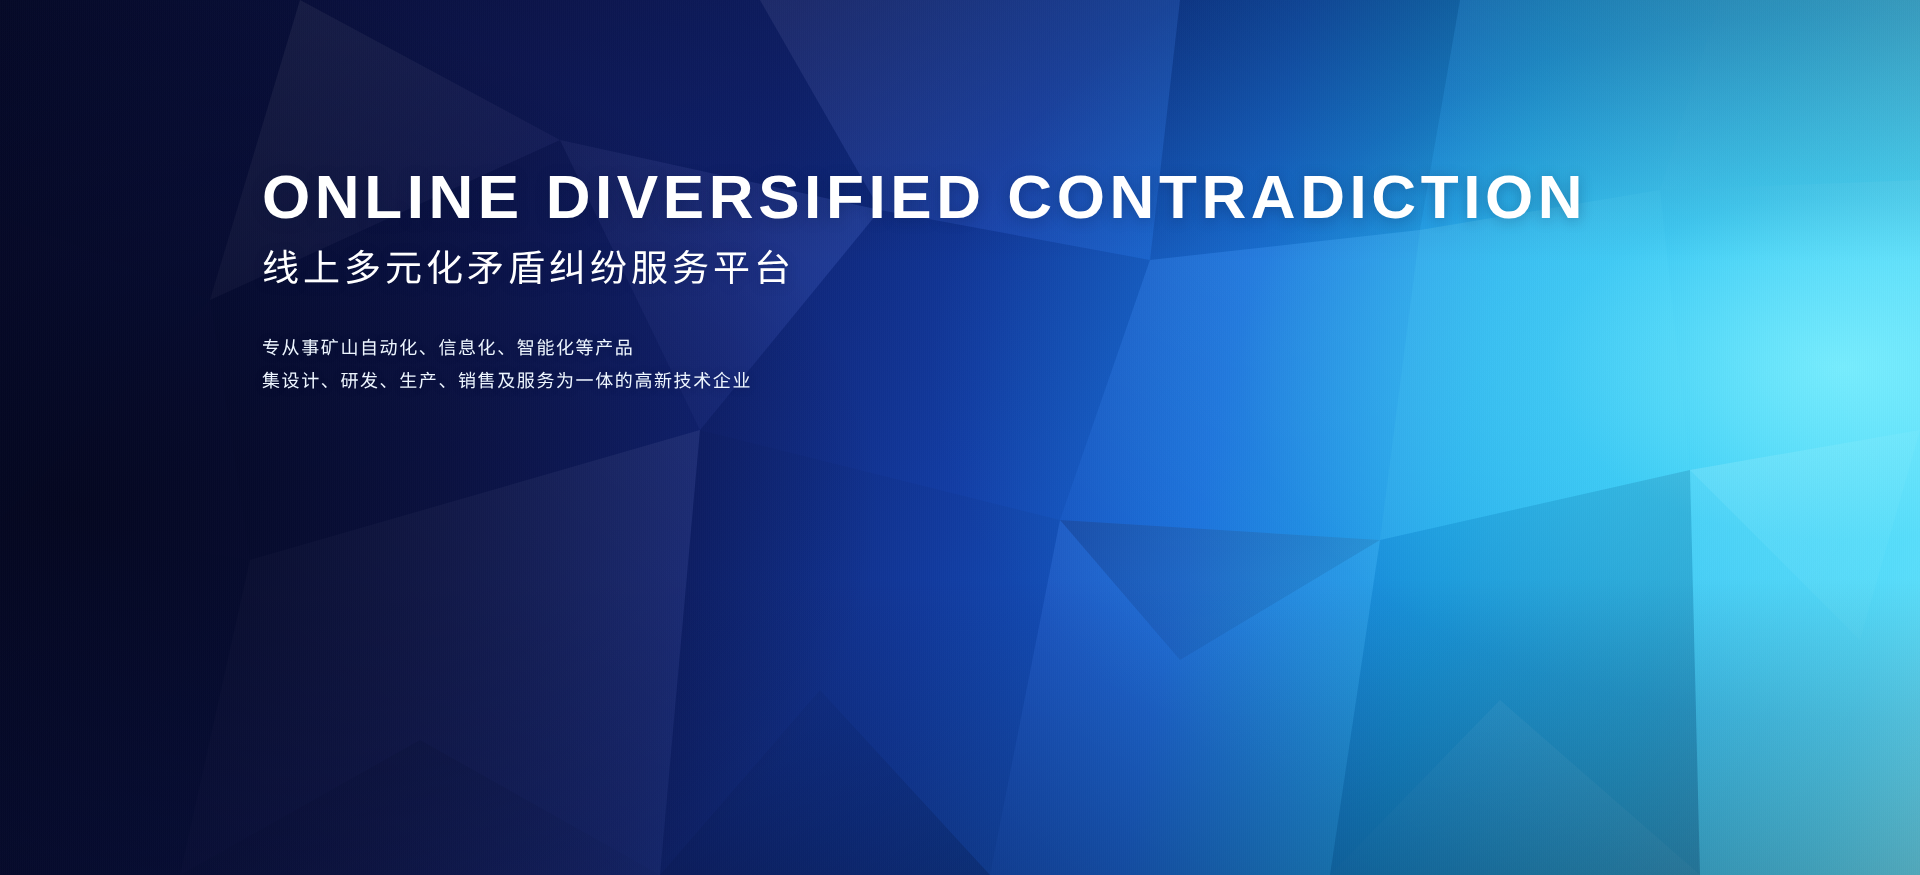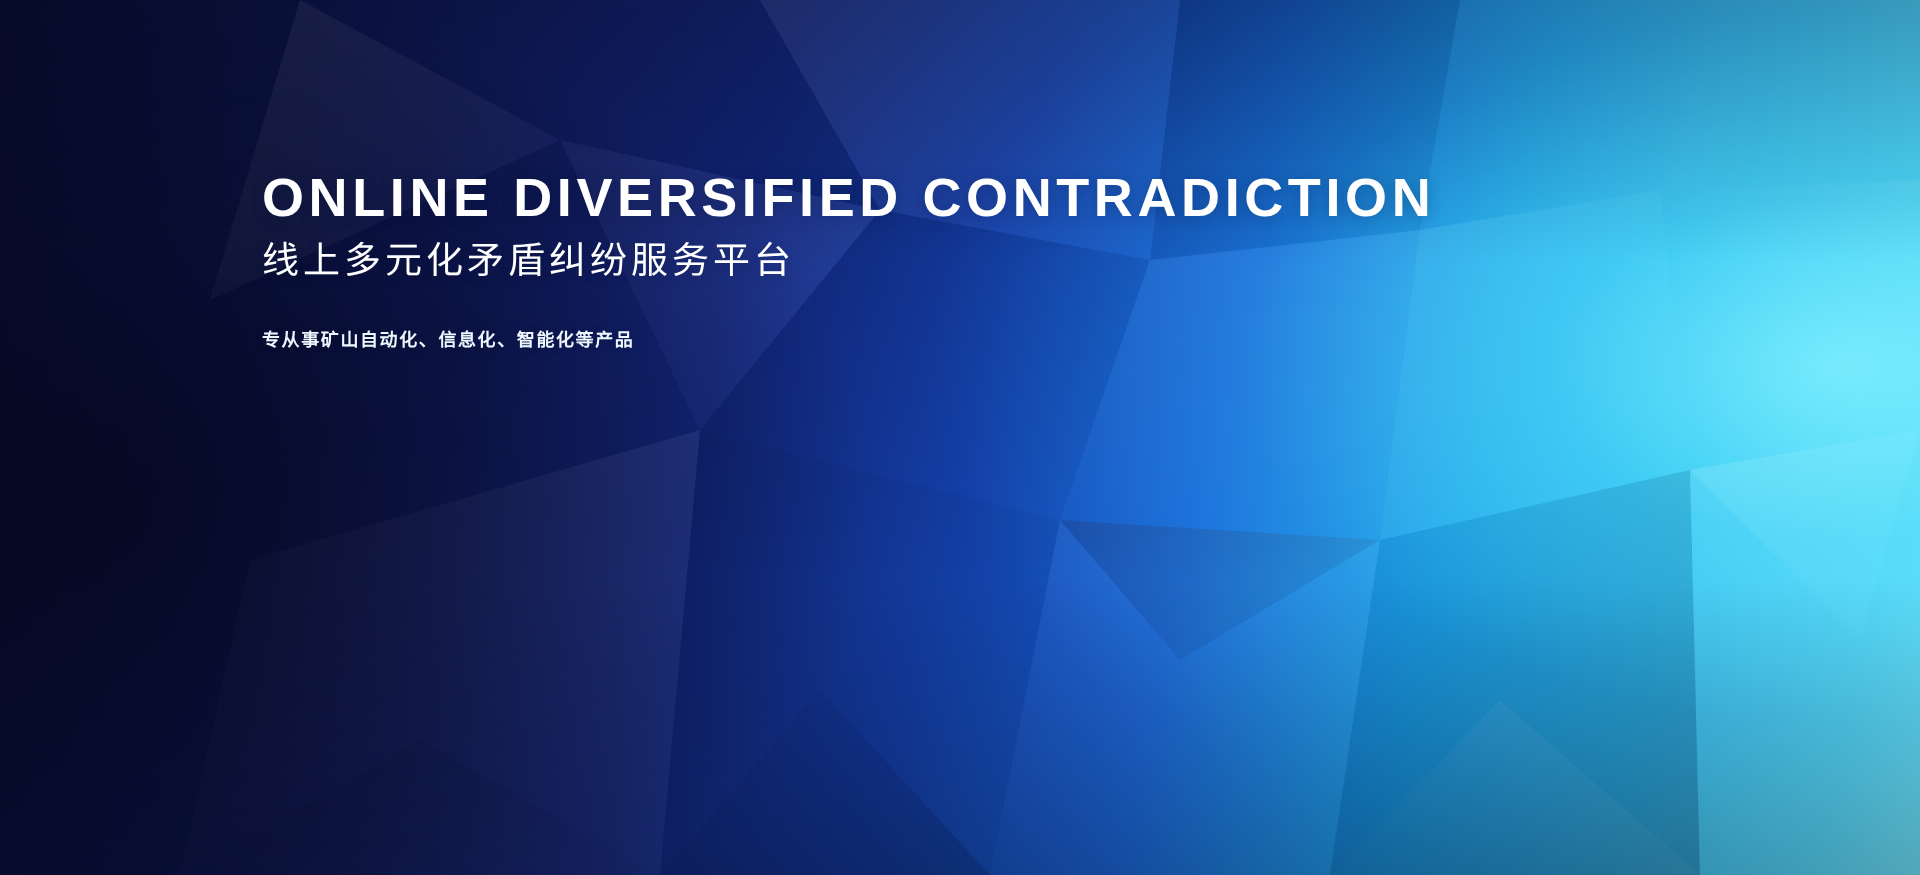--- a/index.html
+++ b/index.html
@@ -66,51 +66,51 @@
   
   .copy {
     position:absolute;
     left:262px;
     top:168px;
     width:1400px;
     z-index:5;
   }
 
   .headline {
-    font-size:54px;
+    font-size:62px;
     line-height:58px;
     font-weight:700;
     letter-spacing:4.6px;
     color:#ffffff;
     white-space:nowrap;
     text-shadow:0 2px 14px rgba(0,20,60,0.28);
   }
   .headline .hl-line { display:block; }
 
   .subtitle {
-    margin-top:12px;
+    margin-top:20px;
     font-size:37px;
     line-height:46px;
     font-weight:400;
     letter-spacing:4px;
     color:#ffffff;
     white-space:nowrap;
     text-shadow:0 2px 12px rgba(0,20,60,0.26);
   }
 
   .desc {
     margin-top:40px;
     font-size:18px;
     line-height:33px;
     font-weight:400;
     letter-spacing:1.6px;
     color:#eef6ff;
     text-shadow:0 1px 8px rgba(0,16,50,0.30);
   }
-  .desc .desc-line { display:block; white-space:nowrap;font-weight:bold; }
+  .desc .desc-line { display:block; white-space:nowrap; }
 </style>
 </head>
 <body>
 
 <div class="hero">
 
   <svg class="facets" viewBox="0 0 1920 875" preserveAspectRatio="none" xmlns="http://www.w3.org/2000/svg">
     <defs>
       <linearGradient id="lightA" x1="0" y1="0" x2="1" y2="1">
         <stop offset="0%" stop-color="#ffffff" stop-opacity="0.085"></stop>
@@ -171,16 +171,17 @@
   <div class="copy">
 
     <h1 class="headline">
       <span class="hl-line">ONLINE DIVERSIFIED CONTRADICTION</span>
     </h1>
 
     <h2 class="subtitle">线上多元化矛盾纠纷服务平台</h2>
 
     <div class="desc">
       <span class="desc-line">专从事矿山自动化、信息化、智能化等产品</span>
+      <span class="desc-line">集设计、研发、生产、销售及服务为一体的高新技术企业</span>
     </div>
 
   </div>
 </div>
 
 </body></html>

